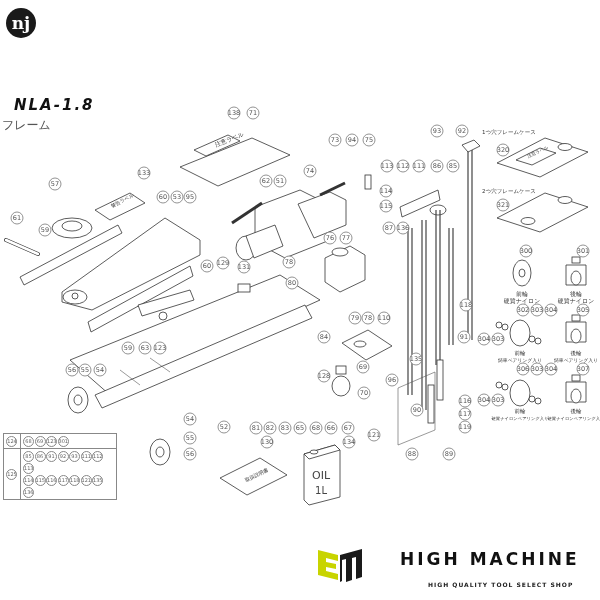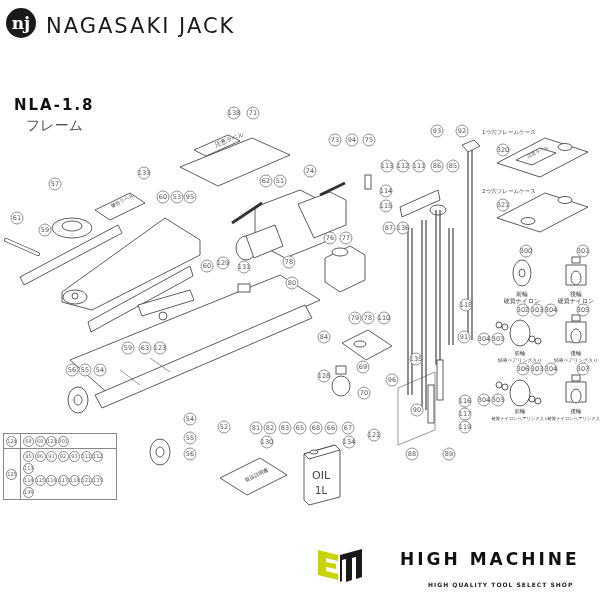--- a/index.html
+++ b/index.html
@@ -1,42 +1,41 @@
 <!DOCTYPE html>
 <html><head>
   <meta charset="utf-8">
   <style>
     html, body { margin: 0; padding: 0; background: #ffffff; }
     body { width: 600px; height: 600px; position: relative; overflow: hidden; font-family: "DejaVu Sans", sans-serif; color: #222; }
-    .brand { position: absolute; left: 6px; top: 8px; display: flex; align-items: flex-end; gap: 10px; }
+    .brand { position: absolute; left: 6px; top: 8px; display: flex; align-items: center; gap: 10px; }
     .brand-logo { width: 30px; height: 30px; border-radius: 50%; background: #1a1a1a; color: #fff; display: flex; align-items: center; justify-content: center; font-family: "DejaVu Serif", serif; font-size: 17px; font-weight: bold; }
     .brand-name { font-family: "DejaVu Sans", sans-serif; font-size: 21px; letter-spacing: 2px; color: #1a1a1a; }
-    .model { position: absolute; left: 14px; top: 96px; font-family: "DejaVu Sans", sans-serif; font-weight: bold; font-size: 15px; letter-spacing: 2px; color: #111; }
-    .model-sub { position: absolute; left: 26px; top: 117px; font-size: 14px; color: #555; }
+    .model { position: absolute; left: 14px; top: 96px; font-family: "DejaVu Sans", sans-serif; font-style: italic; font-weight: bold; font-size: 15px; letter-spacing: 2px; color: #111; }
+    .model-sub { position: absolute; left: 2px; top: 117px; font-size: 12px; color: #555; }
     svg.diagram { position: absolute; left: 0; top: 0; width: 600px; height: 600px; }
     svg.diagram text { font-family: "DejaVu Sans", sans-serif; }
     .callout circle { fill: #fff; stroke: #777; stroke-width: 0.8; }
     .callout text { font-size: 6.5px; fill: #555; text-anchor: middle; dominant-baseline: central; }
     .part { fill: #fff; stroke: #333; stroke-width: 0.8; }
     .line { stroke: #555; stroke-width: 0.6; fill: none; }
     .assy-table { position: absolute; left: 3px; top: 433px; width: 114px; border: 1px solid #888; border-collapse: collapse; font-size: 9px; color: #777; }
     .assy-table td { border: 1px solid #888; padding: 1px 2px; }
     .assy-head { font-size: 10px; letter-spacing: 1px; height: 14px; }
     .num { display: inline-block; width: 9px; height: 9px; border: 0.8px solid #888; border-radius: 50%; font-size: 5px; line-height: 9px; text-align: center; margin-right: 0.5px; color: #666; }
     .assy-key { width: 12px; text-align: center; }
     .footer-logo { position: absolute; left: 318px; top: 547px; width: 46px; height: 36px; }
     .footer-name { position: absolute; left: 400px; top: 549px; font-family: "DejaVu Sans", sans-serif; font-weight: bold; font-size: 17px; letter-spacing: 3px; color: #111; }
     .footer-tag { position: absolute; left: 428px; top: 581px; font-family: "DejaVu Sans", sans-serif; font-weight: bold; font-size: 6px; letter-spacing: 1px; color: #222; }
   </style>
 </head>
 <body>
 
 <div class="brand">
   <div class="brand-logo">nj</div>
-  <div class="brand-name">NAGASAKI JACK</div>
 </div>
 
 <div class="model">NLA-1.8</div>
 <div class="model-sub">フレーム</div>
 
 <svg class="diagram" viewBox="0 0 600 600">
 
   <g>
     <polygon class="part" points="180,167 252,138 290,155 218,186"></polygon>
     <polygon class="part" points="194,150 228,135 240,141 206,156"></polygon>

